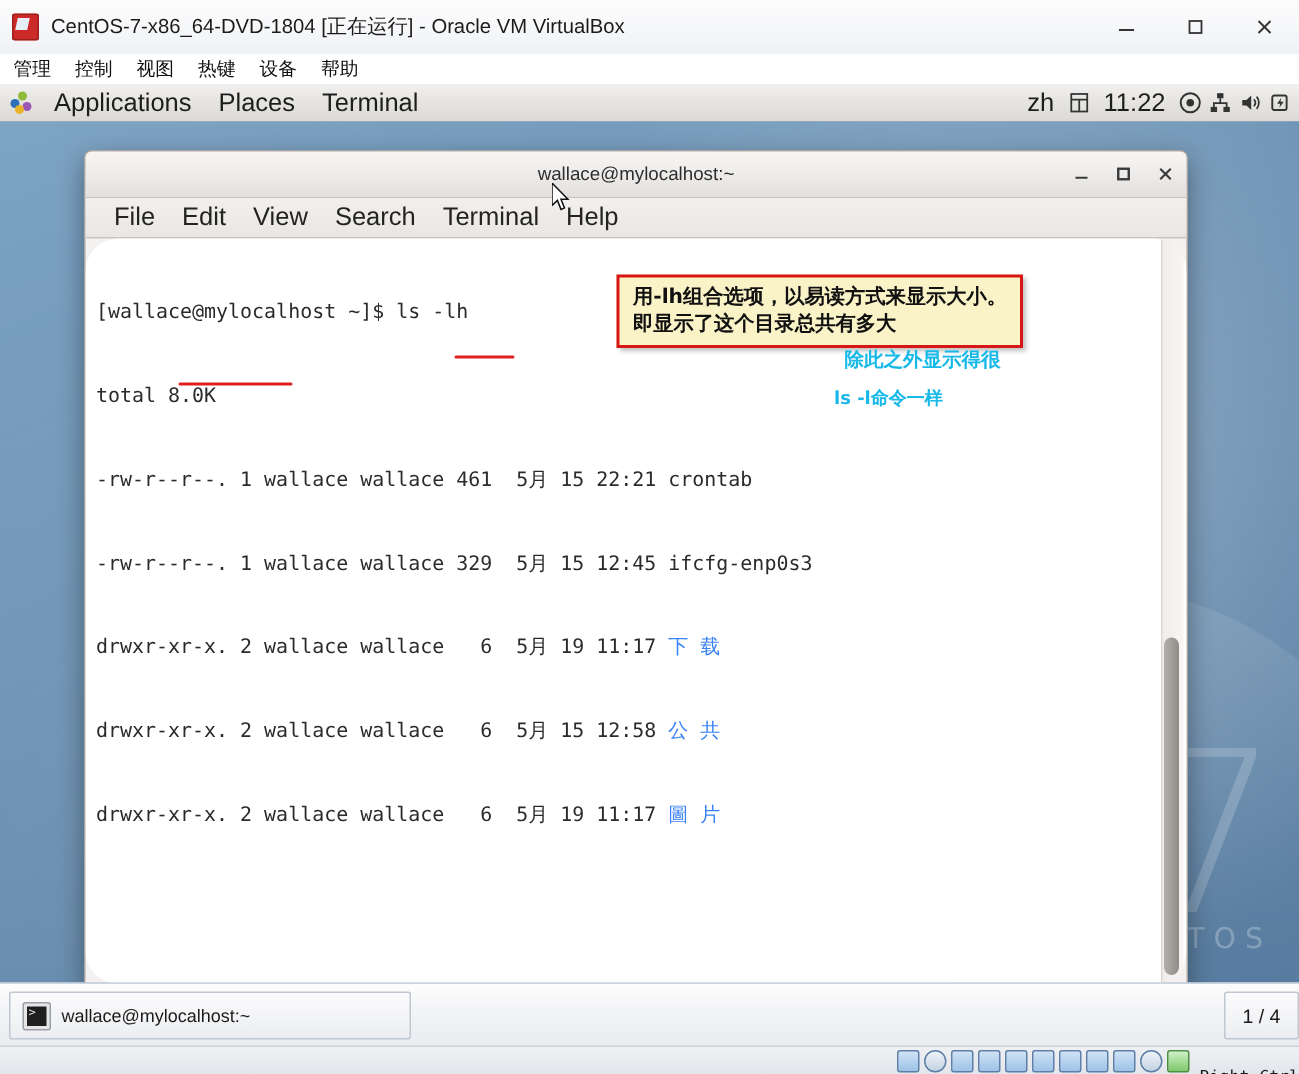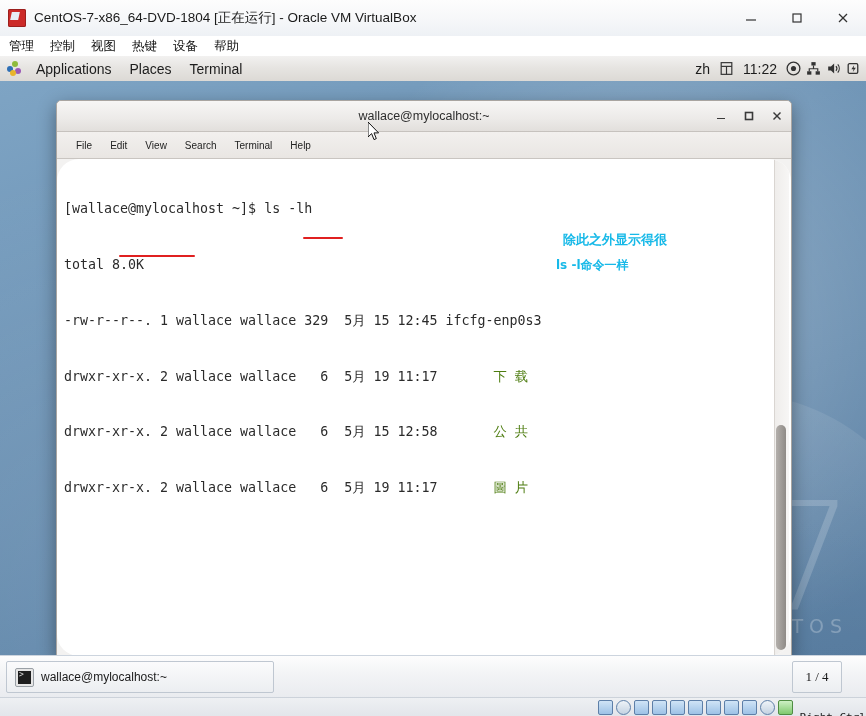--- a/index.html
+++ b/index.html
@@ -69,21 +69,21 @@
     background: #6d94b8;
   }
 
   
   .gnome-panel {
     position: absolute; left: 0; top: 0;
     width: 866px; height: 25px;
     background: linear-gradient(to bottom,#f2f1f0 0%, #e6e4e1 48%, #dcd9d5 100%);
     border-bottom: 1px solid #b9b5b0;
     display: flex; align-items: center;
-    font-size: 14px; color: #1d1d1d; text-align: right;
+    font-size: 17px; color: #1d1d1d; text-align: right;
   }
   .gnome-appsicon {
     width: 15px; height: 15px; margin-left: 7px; margin-right: 5px;
     position: relative; flex: none;
   }
   .gnome-appsicon i {
     position: absolute; width: 6px; height: 6px; border-radius: 50%;
     display:block;
   }
   .gnome-appsicon i:nth-child(1){ left:0; top:5px; background:#2f6fb5; }
@@ -159,41 +159,41 @@
     font-size: 13px; line-height: 1;
   }
   .term-menubar {
     height: 26px;
     background: linear-gradient(to bottom,#f2f0ee 0%,#e9e6e3 100%);
     border-bottom: 1px solid #c9c5c1;
     display: flex; align-items: center;
     padding-left: 10px;
   }
   .term-menu {
-    font-size: 10px; color: #232323;
+    font-size: 17px; color: #232323;
     padding: 0 9px; white-space: nowrap;
   }
   .term-body {
     position: relative;
     height: 497px;
     background: #ffffff;
     overflow: hidden;
     border-radius: 22px;
   }
   .term-text {
     position: absolute; left: 7px; top: 4px;
     right: 22px;
     font-family: "DejaVu Sans Mono", "Liberation Mono", monospace;
     font-size: 13.3px;
     line-height: 18.6px;
     color: #2b2b2b;
     white-space: pre;
   }
   .term-line { white-space: pre; }
-  .c-dir  { color: #4d7c0f; margin-left: 48px; }
+  .c-dir  { color: #3b82f6; }
   .c-link { color: #13b4b4; }
   .term-scroll {
     position: absolute; right: 2px; top: 0;
     width: 14px; height: 497px;
     background: linear-gradient(to right,#efedeb,#f7f6f5);
     border-left: 1px solid #d9d5d1;
   }
   .term-thumb {
     position: absolute; right: 3px;
     top: 266px; width: 10px; height: 225px;
@@ -275,27 +275,27 @@
   .tb-icon::after {
     content: ""; position: absolute; left: 2px; top: 2px;
     right: 2px; bottom: 2px; background: #1e1e1e;
   }
   .tb-icon::before {
     content: ">"; position: absolute; left: 3px; top: 1px; z-index: 2;
     color: #d8d8d8; font-size: 8px;
     font-family: "DejaVu Sans Mono", monospace;
   }
   .tb-pages {
-    position: absolute; right: 24px;
+    position: absolute; right: 0;
     width: 48px; height: 30px;
     background: linear-gradient(to bottom,#fbfbfc,#eceef1);
     border: 1px solid #bfc7d1; border-radius: 2px;
     display: flex; align-items: center; justify-content: center;
     font-size: 13px; color: #1b1b1b;
-    font-family: Liberation Serif, serif;
+    font-family: Liberation Sans, sans-serif;
   }
 
   
   .statusbar {
     position: absolute; left: 0; top: 697px;
     width: 866px; height: 19px;
     background: linear-gradient(to bottom,#eef0f3,#e2e5ea);
     border-top: 1px solid #ccd2da;
     display: flex; align-items: center; justify-content: flex-end;
     padding-right: 4px;
@@ -440,20 +440,21 @@
         <div class="term-menu">View</div>
         <div class="term-menu">Search</div>
         <div class="term-menu">Terminal</div>
         <div class="term-menu">Help</div>
       </div>
 
       <div class="term-body">
         <div class="term-text">
           <div class="term-line">[wallace@mylocalhost ~]$ ls -lh</div>
           <div class="term-line">total 8.0K</div>
+          <div class="term-line">-rw-r--r--. 1 wallace wallace 461  5月 15 22:21 crontab</div>
           <div class="term-line">-rw-r--r--. 1 wallace wallace 329  5月 15 12:45 ifcfg-enp0s3</div>
           <div class="term-line"><span>drwxr-xr-x. 2 wallace wallace   6  5月 19 11:17 </span><span class="c-dir">下 载</span></div>
           <div class="term-line"><span>drwxr-xr-x. 2 wallace wallace   6  5月 15 12:58 </span><span class="c-dir">公 共</span></div>
           <div class="term-line"><span>drwxr-xr-x. 2 wallace wallace   6  5月 19 11:17 </span><span class="c-dir">圖 片</span></div>
           
           
           
           
           
           
@@ -461,20 +462,21 @@
         </div>
         <div class="term-scroll">
           <div class="term-thumb"></div>
         </div>
       </div>
     </div>
 
     <div class="underline-red ul-lh"></div>
     <div class="underline-red ul-total"></div>
 
+    <div class="note-yellow">用-lh组合选项，以易读方式来显示大小。即显示了这个目录总共有多大</div>
     <div class="note-cyan-1">除此之外显示得很</div>
     <div class="note-cyan-2">ls -l命令一样</div>
 
     <svg class="mouse" viewBox="0 0 13 20">
       <polygon points="0,0 0,15 3.6,11.6 6,17.6 8.3,16.6 6,10.9 10.6,10.9" fill="#fff" stroke="#111" stroke-width="1"></polygon>
     </svg>
   </div>
 
   <div class="taskbar">
     <div class="taskbar-item">

